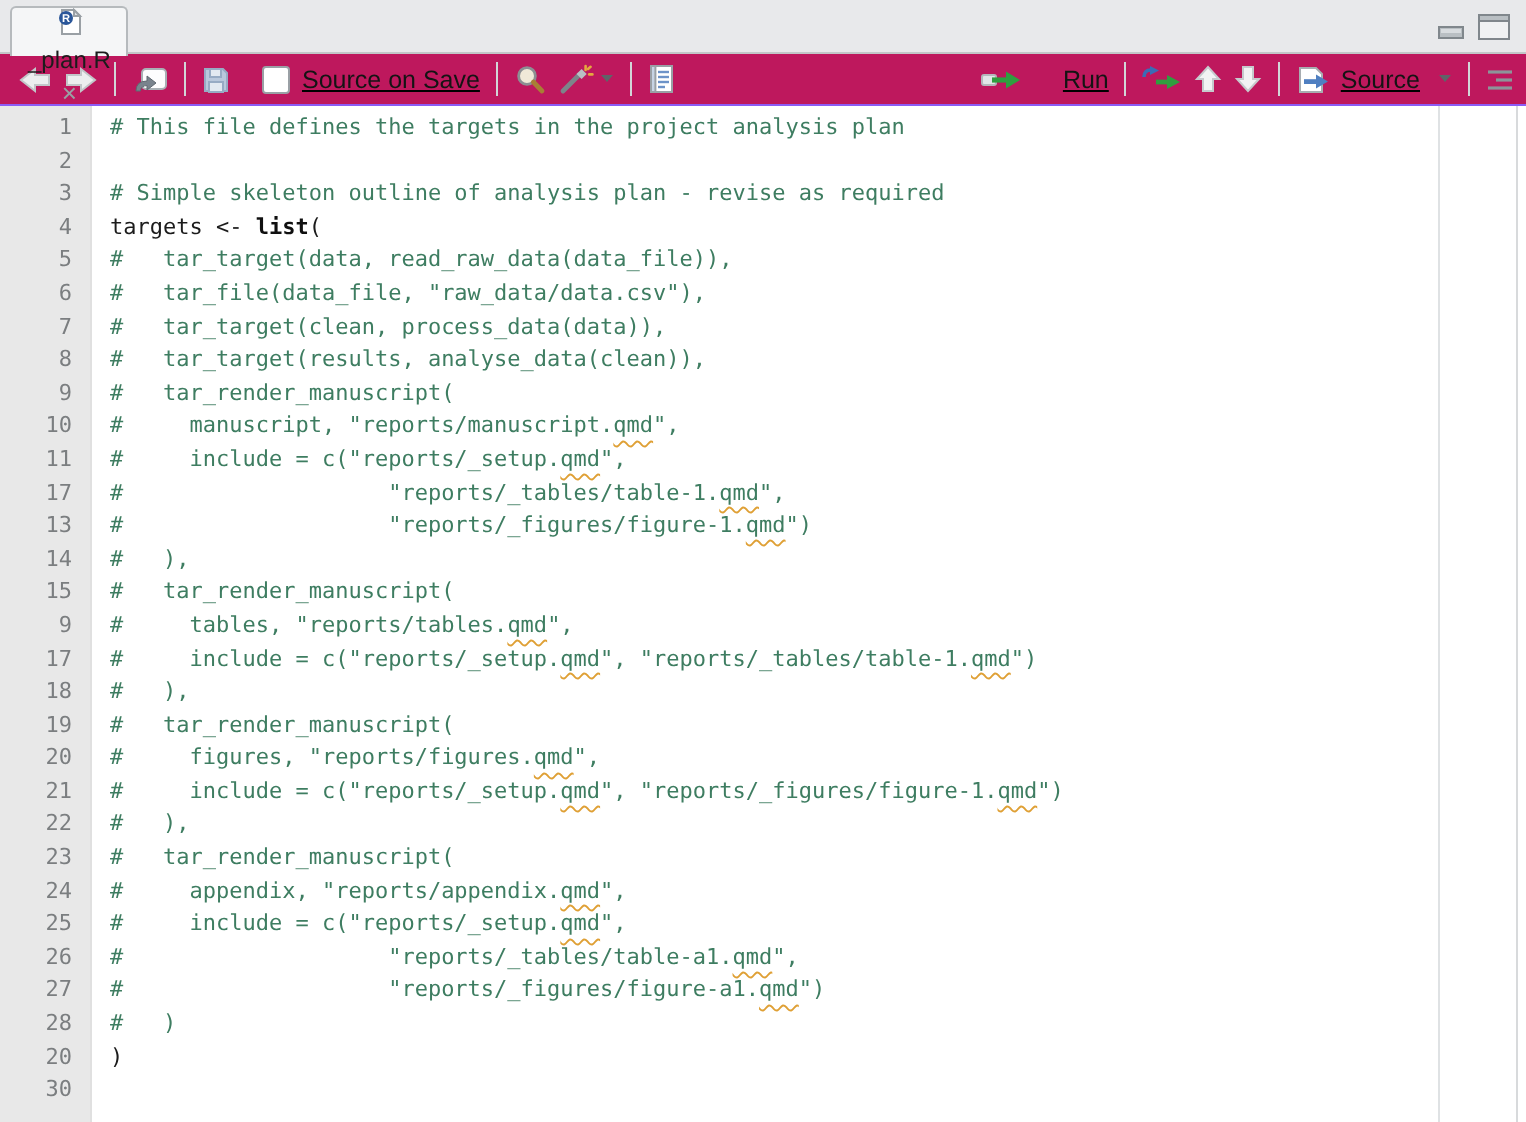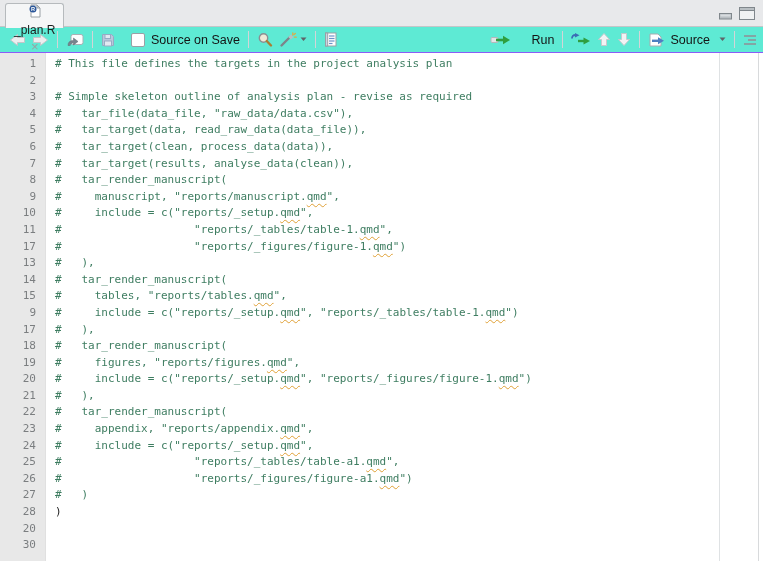--- a/index.html
+++ b/index.html
@@ -10,22 +10,22 @@
   .tabbar{position:relative;height:27px;background:#e8e9eb;
     border-bottom:1px solid #c3c6c8;box-sizing:border-box;}
   .tab{position:absolute;left:5px;top:3px;height:24px;background:#f5f6f7;
     border:1px solid #b6babd;border-bottom:none;border-radius:3px 3px 0 0;
     display:flex;align-items:center;gap:5px;padding:0 8px;z-index:2;flex-direction:column;}
   .tab-label{font-size:12px;color:#1c1c1c;}
   .tab-close{font-size:13px;color:#9aa0a4;line-height:10px;cursor:default;}
   .winbtns{position:absolute;right:8px;top:7px;display:flex;align-items:flex-end;gap:7px;}
 
   
-  .toolbar{height:25px;background:#5eead4;border-bottom:1px solid #8b5cf6;
-    box-sizing:content-box;display:flex;align-items:center;padding:0 3px 0 6px;}
+  .toolbar{height:25px;background:#be185d;border-bottom:1px solid #8b5cf6;
+    box-sizing:content-box;display:flex;align-items:center;padding:0 3px 0 6px;text-decoration:underline;}
   .tbtn{display:flex;align-items:center;gap:20px;padding:0 3px;height:22px;}
   .sep{width:1px;height:17px;background:#d2d5d7;margin:0 5px;flex:none;}
   .spacer{flex:1;}
   .tlabel{font-size:12.5px;color:#141414;white-space:nowrap;}
   .checkbox{width:12px;height:12px;background:#fff;border:1px solid #9aa0a5;
     border-radius:2px;display:inline-block;}
   .icon{display:inline-flex;align-items:center;}
 
   
   .editor{position:absolute;top:53px;left:0;right:0;bottom:0;display:flex;background:#fff;}
@@ -258,22 +258,23 @@
         <div class="ln">26</div>
         <div class="ln">27</div>
         <div class="ln">28</div>
         <div class="ln">20</div>
         <div class="ln">30</div>
       </div>
     <div class="code-area">
         <div class="cl"><span class="tk comment"># This file defines the targets in the project analysis plan</span></div>
         <div class="cl"><span class="tk code"></span></div>
         <div class="cl"><span class="tk comment"># Simple skeleton outline of analysis plan - revise as required</span></div>
+        <div class="cl"><span class="tk code">targets </span><span class="tk op">&lt;- </span><span class="tk fun">list</span><span class="tk code">(</span></div>
+        <div class="cl"><span class="tk comment">#   tar_target(data, read_raw_data(data_file)),</span></div>
         <div class="cl"><span class="tk comment">#   tar_file(data_file, "raw_data/data.csv"),</span></div>
-        <div class="cl"><span class="tk comment">#   tar_target(data, read_raw_data(data_file)),</span></div>
         <div class="cl"><span class="tk comment">#   tar_target(clean, process_data(data)),</span></div>
         <div class="cl"><span class="tk comment">#   tar_target(results, analyse_data(clean)),</span></div>
         <div class="cl"><span class="tk comment">#   tar_render_manuscript(</span></div>
         <div class="cl"><span class="tk comment">#     manuscript, "reports/manuscript.<span class="sq">qmd</span>",</span></div>
         <div class="cl"><span class="tk comment">#     include = c("reports/_setup.<span class="sq">qmd</span>",</span></div>
         <div class="cl"><span class="tk comment">#                    "reports/_tables/table-1.<span class="sq">qmd</span>",</span></div>
         <div class="cl"><span class="tk comment">#                    "reports/_figures/figure-1.<span class="sq">qmd</span>")</span></div>
         <div class="cl"><span class="tk comment">#   ),</span></div>
         <div class="cl"><span class="tk comment">#   tar_render_manuscript(</span></div>
         <div class="cl"><span class="tk comment">#     tables, "reports/tables.<span class="sq">qmd</span>",</span></div>

